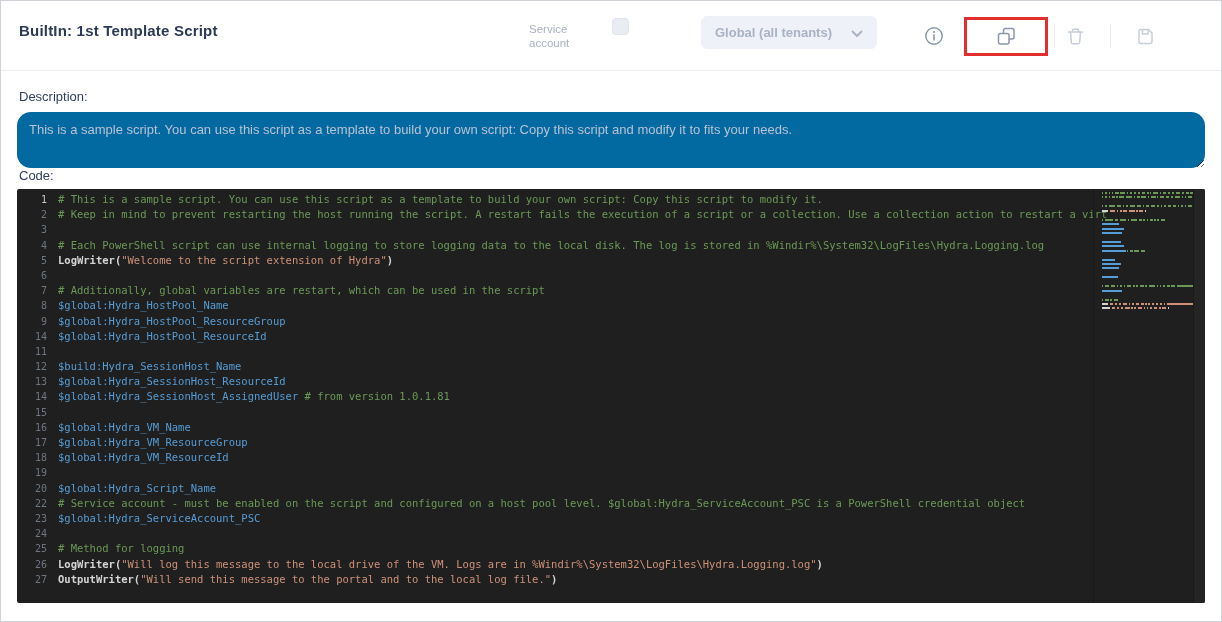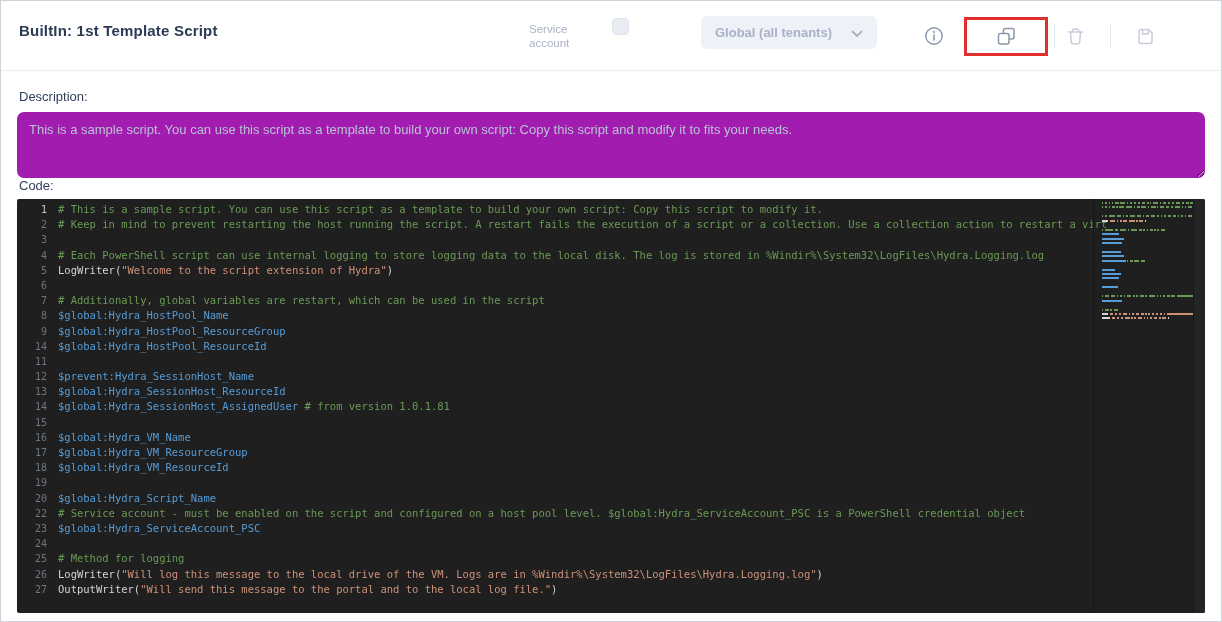--- a/index.html
+++ b/index.html
@@ -27,36 +27,36 @@
   .stroke-dim  { stroke:#c6cdd9; }
   .v-divider { position:absolute; top:23px; width:1px; height:24px; background:#e5e8ee; }
   .red-annotation { position:absolute; left:963px; top:16px; width:84px; height:39px;
                     border:3px solid #e12f2f; pointer-events:none; }
 
   
   .section { margin:0 16px; }
   .field-label { font-size:13px; color:#2f3e5c; padding-left:2px; }
   .label-description { margin-top:18px; }
   .label-code { }
-  .description-input { display:block; width:100%; height:66px; margin-top:8px;
-      background:#a21caf; border:none; border-radius:7px; resize:vertical;
+  .description-input { display:block; width:100%; height:56px; margin-top:8px;
+      background:#0369a1; border:none; border-radius:14px; resize:vertical;
       font-family:"Liberation Sans", sans-serif; font-size:13px; color:#b8c2d4;
       padding:10px 12px; outline:none; }
 
   
   .editor { position:relative; margin-top:6px; height:414px; background:#1f1f1f;
             overflow:hidden; border-radius:2px; }
   .code-lines { position:absolute; top:3px; left:0; right:0; }
   .code-line { display:flex; height:15.2px; line-height:15.2px;
                font-family:"DejaVu Sans Mono", monospace; font-size:10.5px; white-space:pre; }
   .line-num { flex:0 0 30px; text-align:right; color:#6e7681; font-size:10px; }
   .line-num.active { color:#c6c6c6; }
   .line-content { flex:1 1 auto; padding-left:11px; overflow:hidden; }
   .tok-c { color:#6a9955; } .tok-v { color:#569cd6; }
-  .tok-p { color:#d4d4d4; } .tok-s { color:#ce9178; }
+  .tok-p { color:#d4d4d4;font-weight:bold; } .tok-s { color:#ce9178; }
 
   .scroll-strip { position:absolute; top:0; right:0; bottom:0; width:12px;
                   background:#242424; border-left:1px solid #1a1a1a; cursor:pointer; }
   .minimap-wrap { position:absolute; top:0; right:12px; bottom:0; width:100px;
                   border-left:1px solid #181818; cursor:pointer; }
   .minimap { padding:3px 0 0 8px; }
   .mm-line { height:4.45px; white-space:nowrap; overflow:hidden; }
   .mm-seg { display:inline-block; height:2px; margin-right:1.8px; vertical-align:top; }
   .mm-seg.tok-c { background:#6a9955; } .mm-seg.tok-v { background:#569cd6; }
   .mm-seg.tok-p { background:#d4d4d4; } .mm-seg.tok-s { background:#ce9178; }
@@ -131,21 +131,21 @@
           <div class="code-line"><span class="line-num">2</span><span class="line-content"><span class="tok-c"># Keep in mind to prevent restarting the host running the script. A restart fails the execution of a script or a collection. Use a collection action to restart a virt</span></span></div>
           <div class="code-line"><span class="line-num">3</span><span class="line-content"></span></div>
           <div class="code-line"><span class="line-num">4</span><span class="line-content"><span class="tok-c"># Each PowerShell script can use internal logging to store logging data to the local disk. The log is stored in %Windir%\System32\LogFiles\Hydra.Logging.log</span></span></div>
           <div class="code-line"><span class="line-num">5</span><span class="line-content"><span class="tok-p">LogWriter(</span><span class="tok-s">"Welcome to the script extension of Hydra"</span><span class="tok-p">)</span></span></div>
           <div class="code-line"><span class="line-num">6</span><span class="line-content"></span></div>
           <div class="code-line"><span class="line-num">7</span><span class="line-content"><span class="tok-c"># Additionally, global variables are restart, which can be used in the script</span></span></div>
           <div class="code-line"><span class="line-num">8</span><span class="line-content"><span class="tok-v">$global:Hydra_HostPool_Name</span></span></div>
           <div class="code-line"><span class="line-num">9</span><span class="line-content"><span class="tok-v">$global:Hydra_HostPool_ResourceGroup</span></span></div>
           <div class="code-line"><span class="line-num">14</span><span class="line-content"><span class="tok-v">$global:Hydra_HostPool_ResourceId</span></span></div>
           <div class="code-line"><span class="line-num">11</span><span class="line-content"></span></div>
-          <div class="code-line"><span class="line-num">12</span><span class="line-content"><span class="tok-v">$prevent:Hydra_SessionHost_Name</span></span></div>
+          <div class="code-line"><span class="line-num">12</span><span class="line-content"><span class="tok-v">$build:Hydra_SessionHost_Name</span></span></div>
           <div class="code-line"><span class="line-num">13</span><span class="line-content"><span class="tok-v">$global:Hydra_SessionHost_ResourceId</span></span></div>
           <div class="code-line"><span class="line-num">14</span><span class="line-content"><span class="tok-v">$global:Hydra_SessionHost_AssignedUser</span><span class="tok-c"> # from version 1.0.1.81</span></span></div>
           <div class="code-line"><span class="line-num">15</span><span class="line-content"></span></div>
           <div class="code-line"><span class="line-num">16</span><span class="line-content"><span class="tok-v">$global:Hydra_VM_Name</span></span></div>
           <div class="code-line"><span class="line-num">17</span><span class="line-content"><span class="tok-v">$global:Hydra_VM_ResourceGroup</span></span></div>
           <div class="code-line"><span class="line-num">18</span><span class="line-content"><span class="tok-v">$global:Hydra_VM_ResourceId</span></span></div>
           <div class="code-line"><span class="line-num">19</span><span class="line-content"></span></div>
           <div class="code-line"><span class="line-num">20</span><span class="line-content"><span class="tok-v">$global:Hydra_Script_Name</span></span></div>
           <div class="code-line"><span class="line-num">22</span><span class="line-content"><span class="tok-c"># Service account - must be enabled on the script and configured on a host pool level. $global:Hydra_ServiceAccount_PSC is a PowerShell credential object</span></span></div>
           <div class="code-line"><span class="line-num">23</span><span class="line-content"><span class="tok-v">$global:Hydra_ServiceAccount_PSC</span></span></div>

